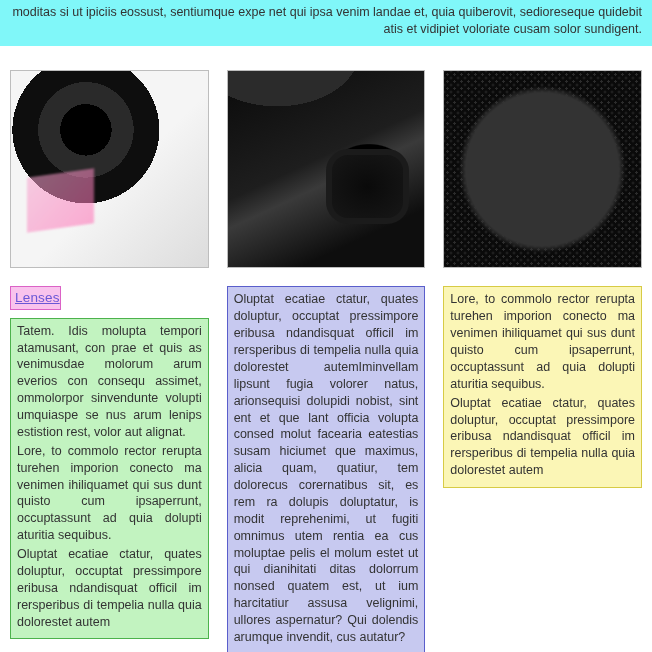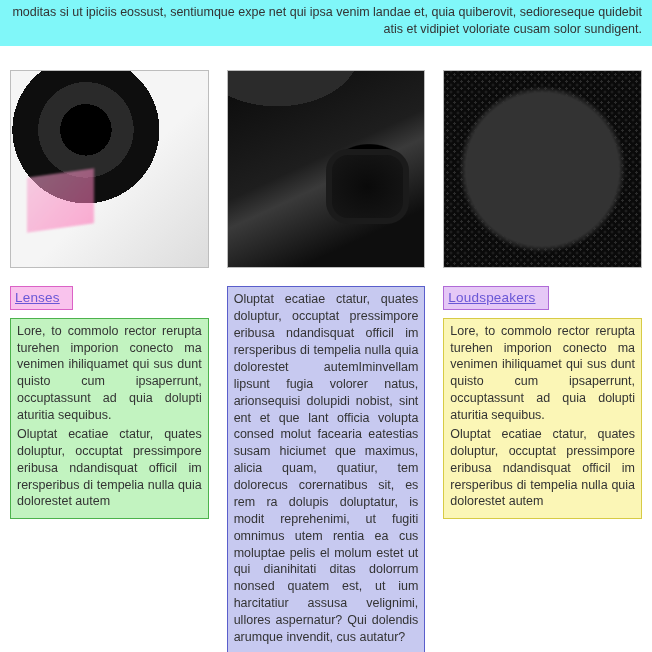--- a/index.html
+++ b/index.html
@@ -71,21 +71,21 @@
       background-color: #0a0a0a;
       background-image:
         radial-gradient(circle at 50% 50%, #333 0 55%, transparent 60%),
         radial-gradient(#2c2c2c 1.2px, transparent 1.4px),
         radial-gradient(#242424 1.2px, transparent 1.4px);
       background-size: 100% 100%, 7px 7px, 7px 7px;
       background-position: center, 0 0, 3.5px 3.5px;
     }
     .heading {
       display: inline-block;
-      padding: 2px 12px 1px 4px;
+      padding: 2px 0 1px 4px;
       margin-bottom: 8px;
       font-size: 13.5px;
       letter-spacing: .2px;
       text-decoration: underline;
     }
     .h-lenses { background: #f9c3ed; border: 1px solid #db62c6; color: #6a57d6; }
     .h-mics   { background: #f9cfad; border: 1px solid #e08a3e; color: #6a57d6; }
     .h-loud   { background: #e5c8f6; border: 1px solid #b06ad7; color: #6a57d6; }
     .bodybox {
       padding: 4px 6px 6px 6px;
@@ -105,34 +105,34 @@
 <div class="top-banner">
   <span>moditas si ut ipiciis eossust, sentiumque expe net qui ipsa venim landae et, quia quiberovit, sedioreseque quidebit atis et vidipiet voloriate cusam solor sundigent.</span>
 </div>
 
 <div class="columns">
 
   <div class="col">
     <div class="thumb thumb-lens"></div>
     <div class="heading h-lenses">Lenses</div>
     <div class="bodybox bb-green">
+      <p>Tatem. Idis molupta tempori atamusant, con prae et quis as venimusdae molo­rum arum everios con consequ assimet, ommolorpor sinvendunte volupti umqui­aspe se nus arum lenips estistion rest, volor aut alignat.</p>
       <p>Lore, to commolo rector rerupta turehen imporion conecto ma venimen ihiliqua­met qui sus dunt quisto cum ipsaper­runt, occuptassunt ad quia dolupti aturitia sequibus.</p>
       <p>Oluptat ecatiae ctatur, quates doluptur, occuptat pressimpore eribusa ndandis­quat officil im rersperibus di tempelia nulla quia dolorestet autem</p>
     </div>
   </div>
 
   <div class="col">
     <div class="thumb thumb-mic"></div>
     <div class="bodybox bb-blue">
       <p>Oluptat ecatiae ctatur, quates doluptur, occuptat pressimpore eribusa ndandis­quat officil im rersperibus di tempelia nulla quia dolorestet autemIminvellam lipsunt fugia volorer natus, arionsequisi dolupidi nobist, sint ent et que lant officia volupta consed molut facearia eatestias susam hiciumet que maximus, alicia quam, quatiur, tem dolorecus corernatibus sit, es rem ra dolupis do­luptatur, is modit reprehenimi, ut fugiti omnimus utem rentia ea cus moluptae pelis el molum estet ut qui dianihitati ditas dolorrum nonsed quatem est, ut ium harcitatiur assusa velignimi, ullores aspernatur? Qui dolendis arumque invendit, cus autatur?</p>
     </div>
   </div>
 
   <div class="col">
     <div class="thumb thumb-speaker"></div>
-    <div class="heading h-loud">Loudspeakers</div>
     <div class="bodybox bb-yellow">
       <p>Lore, to commolo rector rerupta turehen imporion conecto ma venimen ihiliqua­met qui sus dunt quisto cum ipsaper­runt, occuptassunt ad quia dolupti aturitia sequibus.</p>
       <p>Oluptat ecatiae ctatur, quates doluptur, occuptat pressimpore eribusa ndandis­quat officil im rersperibus di tempelia nulla quia dolorestet autem</p>
     </div>
   </div>
 
 </div>
 
 </body></html>

